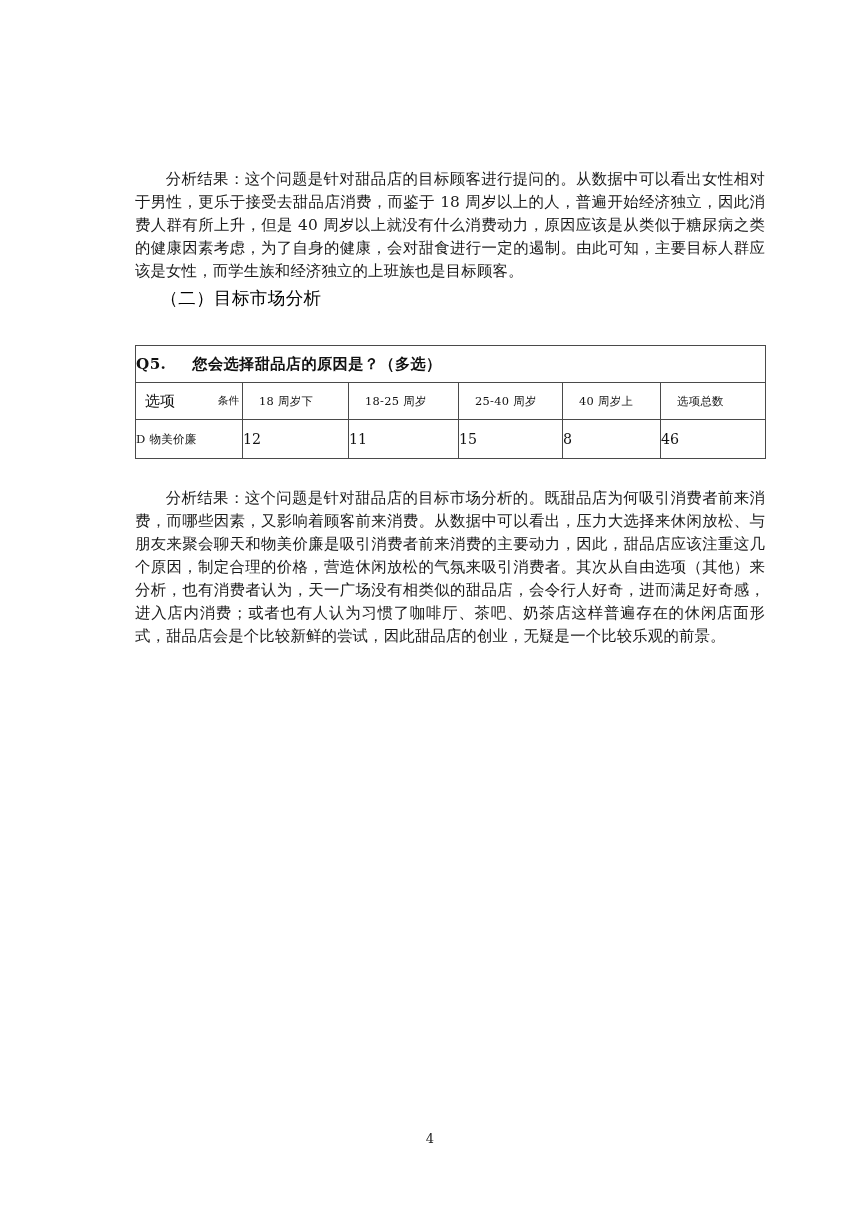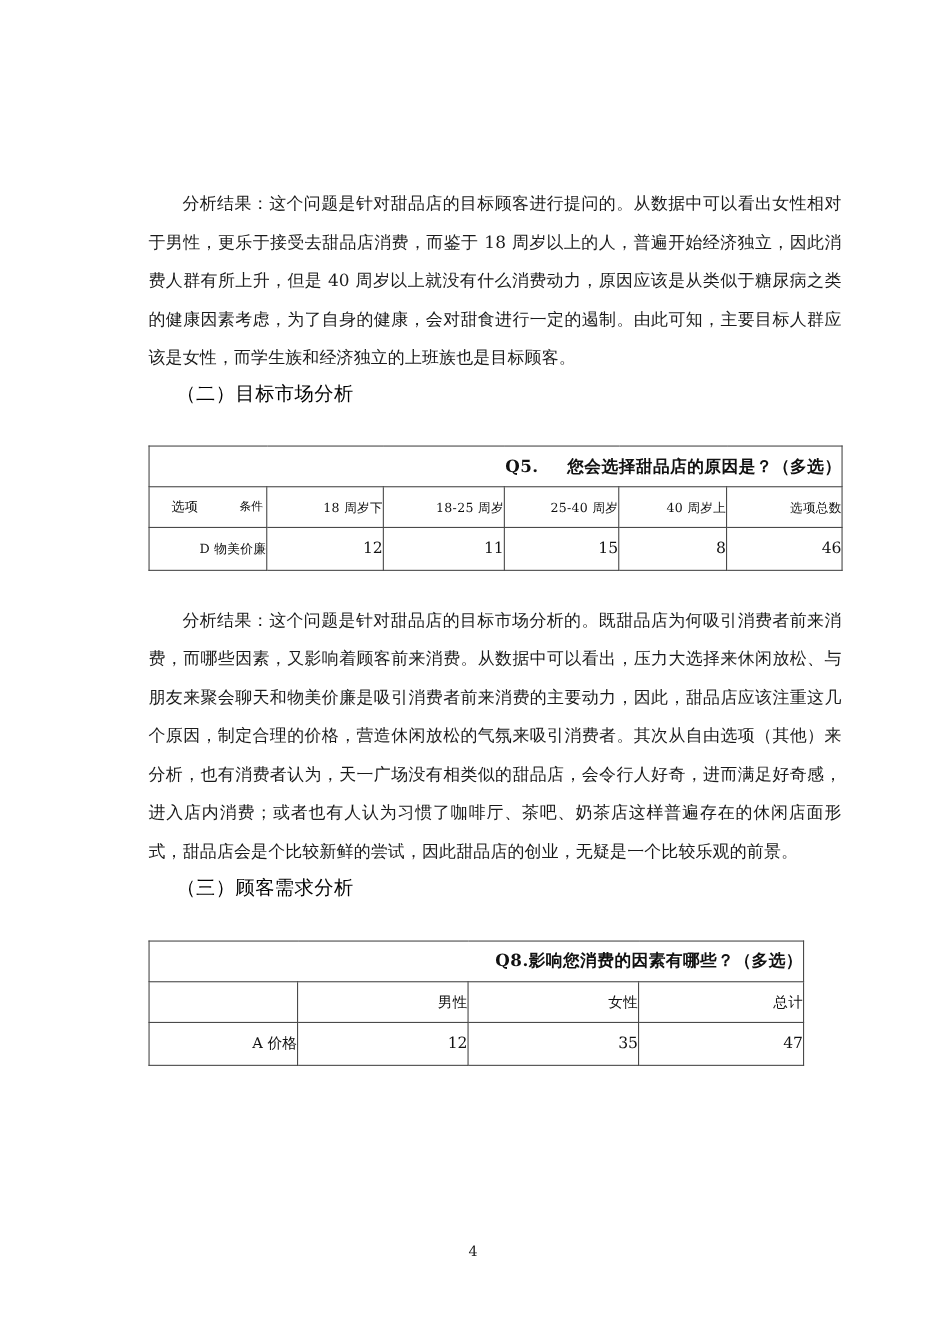--- a/index.html
+++ b/index.html
@@ -23,21 +23,21 @@
     position: absolute;
     left: 135px;
     top: 0;
     width: 630px;
   }
 
   
   .para {
     font-family: "DejaVu Serif", "Liberation Serif", serif;
     font-size: 15.4px;
-    line-height: 35px;
+    line-height: 23px;
     text-align: justify;
     text-justify: inter-ideograph;
     text-indent: 2em;
     margin: 0;
     color: #1a1a1a;
     letter-spacing: 0.15px;
   }
 
   
   .heading {
@@ -53,51 +53,52 @@
 
   
   table.doc-table {
     border-collapse: collapse;
     table-layout: fixed;
     font-family: "DejaVu Serif", "Liberation Serif", serif;
     color: #111;
   }
   table.doc-table td {
     border: 1px solid #4a4a4a;
-    text-align: right;
+    text-align: left;
     vertical-align: middle;
     padding: 0;
   }
   .t1 { width: 630px; }
   .t2 { width: 595px; }
 
   .tbl-title {
     font-size: 15.2px;
     font-weight: bold;
     height: 36px;
     letter-spacing: 0.4px;
   }
   .tbl-title .q-lab { font-weight: bold; }
   .tbl-title .q-gap { display: inline-block; width: 26px; }
 
   .t1 .hdr-cell {
     font-size: 11.4px;
     height: 36px;
     letter-spacing: 0.3px;
+    padding-left: 16px;
   }
   .t1 .corner-cell {
     position: relative;
     height: 36px;
   }
   .t1 .corner-cell .c-left {
     position: absolute;
-    left: 20px;
+    left: 9px;
     top: 50%;
     transform: translateY(-50%);
-    font-size: 12px;
+    font-size: 15px;
   }
   .t1 .corner-cell .c-right {
     position: absolute;
     right: 3px;
     top: 50%;
     transform: translateY(-50%);
     font-size: 10.6px;
   }
   .t1 .row-label {
     font-size: 11.6px;
@@ -186,46 +187,20 @@
           <td class="num-cell">8</td>
           <td class="num-cell">46</td>
         </tr>
       </tbody>
     </table>
 
     <div class="spacer-after-table"></div>
 
     <p class="para">分析结果：这个问题是针对甜品店的目标市场分析的。既甜品店为何吸引消费者前来消费，而哪些因素，又影响着顾客前来消费。从数据中可以看出，压力大选择来休闲放松、与朋友来聚会聊天和物美价廉是吸引消费者前来消费的主要动力，因此，甜品店应该注重这几个原因，制定合理的价格，营造休闲放松的气氛来吸引消费者。其次从自由选项（其他）来分析，也有消费者认为，天一广场没有相类似的甜品店，会令行人好奇，进而满足好奇感，进入店内消费；或者也有人认为习惯了咖啡厅、茶吧、奶茶店这样普遍存在的休闲店面形式，甜品店会是个比较新鲜的尝试，因此甜品店的创业，无疑是一个比较乐观的前景。</p>
 
-    <h2 class="heading">（三）顾客需求分析</h2>
 
     <div class="spacer-before-table"></div>
 
-    <table class="doc-table t2">
-      <colgroup>
-        <col style="width:135px">
-        <col style="width:155px">
-        <col style="width:155px">
-        <col style="width:150px">
-      </colgroup>
-      <tbody>
-        <tr>
-          <td class="tbl-title" colspan="4">Q8.影响您消费的因素有哪些？（多选）</td>
-        </tr>
-        <tr>
-          <td class="blank-cell"></td>
-          <td class="hdr-cell">男性</td>
-          <td class="hdr-cell">女性</td>
-          <td class="hdr-cell">总计</td>
-        </tr>
-        <tr>
-          <td class="row-label">A 价格</td>
-          <td class="num-cell">12</td>
-          <td class="num-cell">35</td>
-          <td class="num-cell">47</td>
-        </tr>
-      </tbody>
-    </table>
 
   </div>
 
   <div class="page-number">4</div>
 </div>
 
 </body></html>

